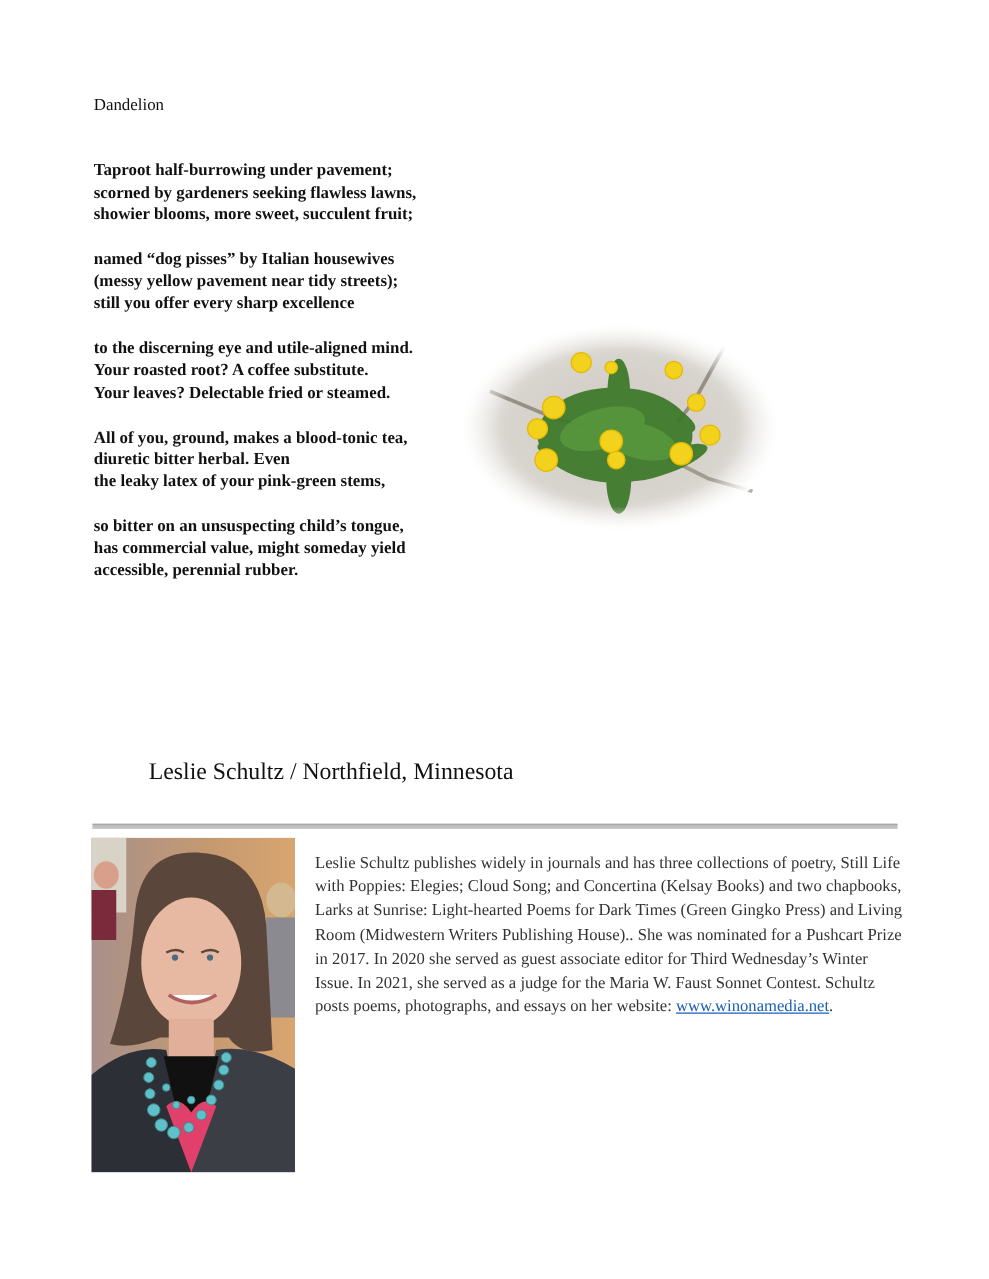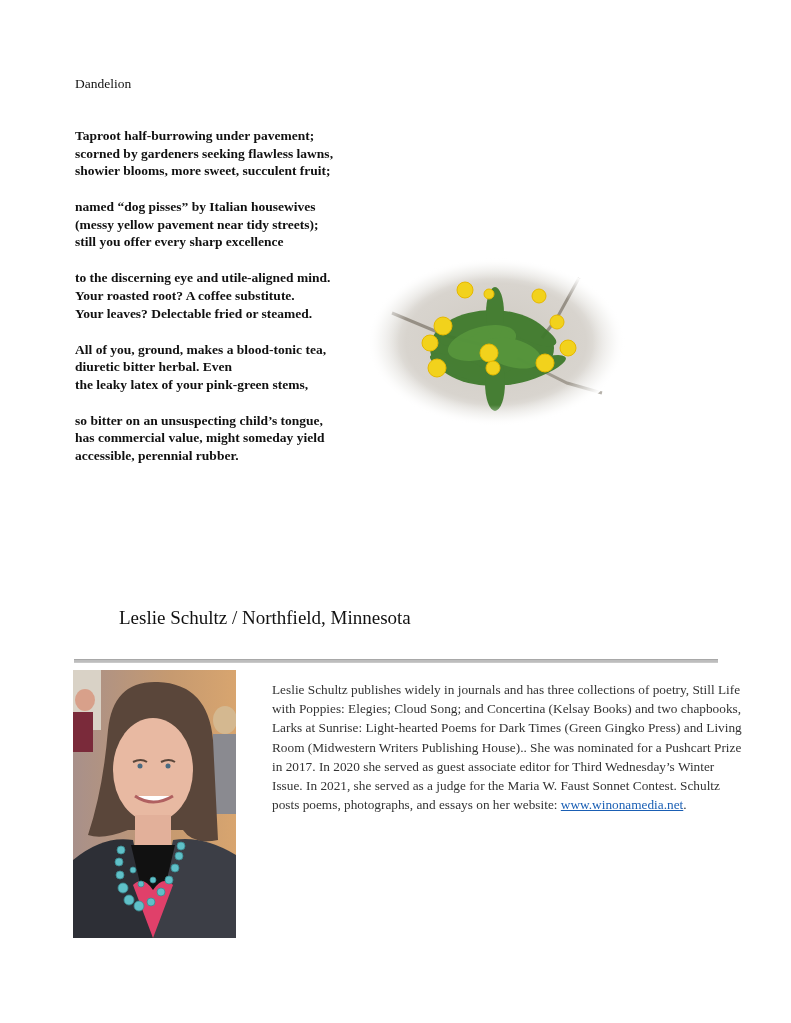--- a/index.html
+++ b/index.html
@@ -11,21 +11,21 @@
     .stanza .line { display: block; white-space: nowrap; }
     .signature { position: absolute; left: 107px; top: 609px; font-size: 19px; line-height: 17px; white-space: nowrap; margin-left: 12px; }
 
     .dandelion-img { position: absolute; left: 367px; top: 258px; width: 258px; height: 168px; }
 
     .divider { position: absolute; left: 74px; top: 659px; width: 644px; height: 4px;
                border-top: 1px solid #a8a8a8; border-bottom: 1px solid #c9c9c9; background: #bdbdbd; box-sizing: border-box; }
 
     .author-photo { position: absolute; left: 73px; top: 670px; width: 163px; height: 268px; overflow: hidden; }
 
-    .bio { position: absolute; left: 252px; top: 680px; width: 470px; font-size: 13.3px; line-height: 19.2px; color: #333; margin-left: 20px; }
+    .bio { position: absolute; left: 252px; top: 680px; width: 470px; font-size: 13.3px; line-height: 19.2px; color: #333; }
     .bio a { color: #1a5fb4; text-decoration: underline; }
   </style>
 </head>
 <body>
 
 <div class="poem-title">Dandelion</div>
 
 <div class="poem">
   <div class="stanza">
     <span class="line">Taproot half-burrowing under pavement;</span>

